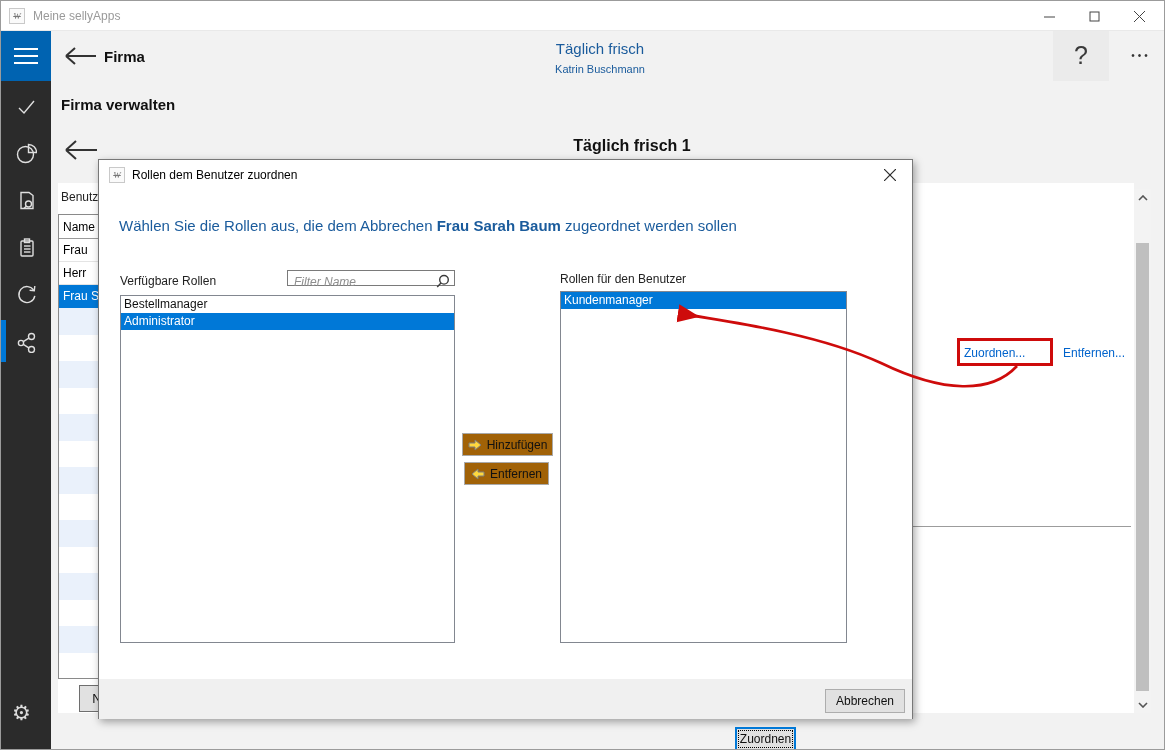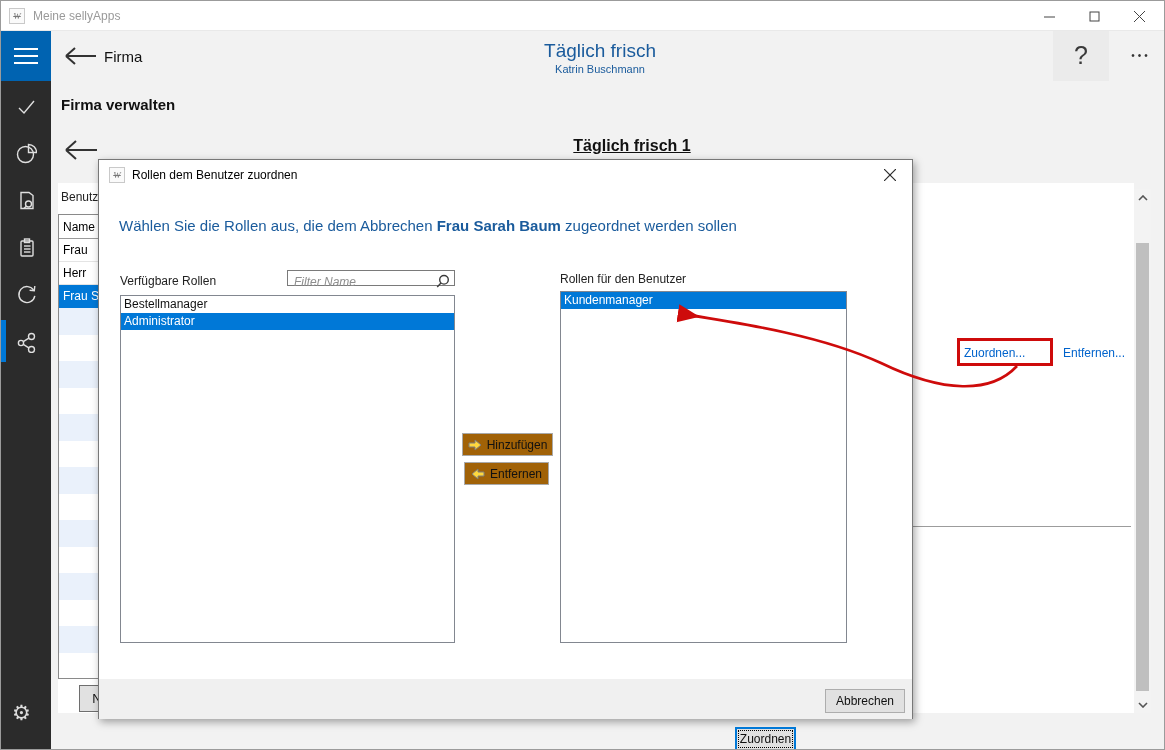--- a/index.html
+++ b/index.html
@@ -18,38 +18,38 @@
               font:italic 9px "Liberation Serif",serif; color:#777; text-align:center; line-height:14px; text-decoration:line-through; }
   .win-title { left:32px; top:0; height:30px; line-height:30px; font-size:12px; color:#9A9A9A; }
   .win-btn { top:0; width:45px; height:30px; display:flex; align-items:center; justify-content:center; }
   .win-btn svg { stroke:#444; stroke-width:1; fill:none; }
 
   
   .appbar { left:0; top:30px; width:1165px; height:50px; background:var(--window-bg,#F2F2F2); }
   .hamburger { left:0; top:30px; width:50px; height:50px; background:var(--hamburger-blue,#0063B1); }
   .hamburger span { position:absolute; left:13px; width:24px; height:2px; background:#fff; }
   .back-arrow svg { stroke:#333; stroke-width:2; fill:none; }
-  .page-title { font-size:15px; font-weight:normal; color:#111; }
-  .center-title { font-size:19px; color:var(--heading-blue,#1A5B9C); transform:translateX(-50%); white-space:nowrap; }
+  .page-title { font-size:15px; font-weight:bold; color:#111; }
+  .center-title { font-size:15px; color:var(--heading-blue,#1A5B9C); transform:translateX(-50%); white-space:nowrap; }
   .center-sub { font-size:11px; color:var(--heading-blue,#1A5B9C); transform:translateX(-50%); white-space:nowrap; }
   .help-btn { left:1052px; top:30px; width:56px; height:50px; background:#EBEBEB; color:#3A3A3A;
               font-size:25px; font-weight:300; text-align:center; line-height:48px; }
   .more-btn { left:1118px; top:30px; width:44px; height:50px; color:#333; font-size:10px; letter-spacing:3px;
               text-align:center; line-height:50px; }
 
   
   .sidebar { left:0; top:80px; width:50px; height:670px; background:var(--sidebar-bg,#2B2B2B); }
   .side-icon { position:absolute; left:14px; width:22px; height:22px; }
   .side-icon svg { stroke:#DFDFDF; stroke-width:1.4; fill:none; width:22px; height:22px; }
   .accent-bar { position:absolute; left:0; width:5px; height:42px; background:var(--accent,#0078D7); }
   .gear-glyph { position:absolute; left:11px; bottom:26px; font-size:21px; color:#DCDCDC; }
 
   
   .section-heading { left:60px; top:95px; font-size:15px; font-weight:bold; color:#111; }
-  .subpage-title { left:631px; top:136px; transform:translateX(-50%); font-size:16px; font-weight:bold; color:#111; white-space:nowrap;text-decoration:underline; }
+  .subpage-title { left:631px; top:136px; transform:translateX(-50%); font-size:16px; font-weight:bold; color:#111; white-space:nowrap; }
 
   
   .panel { left:57px; top:182px; width:1076px; height:530px; background:#FFFFFF; }
   .users-label { left:60px; top:189px; font-size:12px; color:#222; white-space:nowrap; }
   .bg-table { left:57px; top:213px; width:41px; height:465px; background:#fff;
               border:1px solid #8A8A8A; border-right:none; overflow:hidden; }
   .bg-table .hdr { height:24px; line-height:24px; padding-left:4px; font-size:12px; border-bottom:1px solid #9A9A9A; white-space:nowrap; }
   .bg-row { height:23px; line-height:23px; padding-left:4px; font-size:12px; border-bottom:1px solid #E4E4E4; white-space:nowrap; background:#fff; }
   .bg-row.selected { background:var(--accent,#0078D7); color:#fff; border-bottom:none; }
   .empty-row { height:26.5px; background:#fff; }

